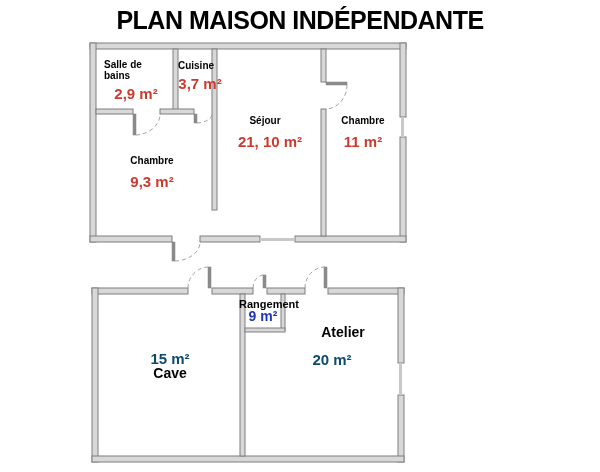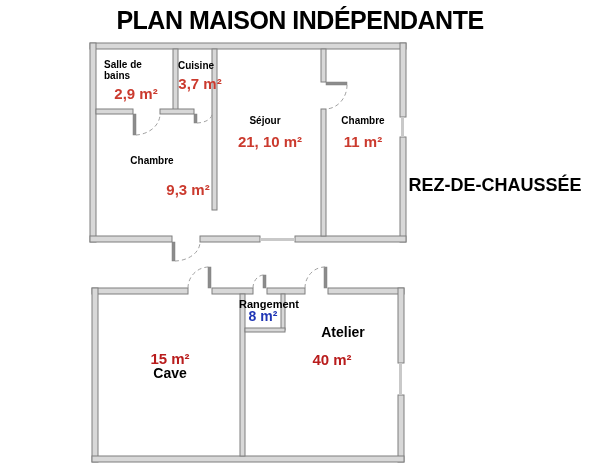--- a/index.html
+++ b/index.html
@@ -12,21 +12,21 @@
   .window{fill:#c9c9c9;stroke:none;}
   .leaf{fill:#8c8c8c;stroke:#7f7f7f;stroke-width:.5;}
   .arc{fill:none;stroke:#a0a0a0;stroke-width:1;stroke-dasharray:4 3;}
   .lbl{position:absolute;transform:translate(-50%,-50%);font-weight:bold;
        text-align:left;white-space:nowrap;color:#000;line-height:1.1;}
   .title{font-size:25px;letter-spacing:-0.5px;}
   .room-name{font-size:10px;}
   .room-name-sm{font-size:11px;}
   .room-name-lg{font-size:14px;}
   .area-red{font-size:15px;color:#cb3a2e;}
-  .area-blue{font-size:15px;color:#b91c1c;}
+  .area-blue{font-size:15px;color:#0c4a6e;}
   .area-blue-sm{font-size:14px;color:#1f35b5;}
   .floor-label{font-size:18px;}
   .wrap{white-space:normal;width:66px;}
 </style>
 </head>
 <body>
 
 <div class="stage">
 
   <svg width="600" height="472" viewBox="0 0 600 472">
@@ -101,33 +101,32 @@
 
   <div class="lbl title" style="left:300px;top:21px;">PLAN MAISON INDÉPENDANTE</div>
 
   <div class="lbl room-name wrap" style="left:137px;top:70px;">Salle de bains</div>
   <div class="lbl area-red" style="left:136px;top:94px;">2,9 m²</div>
 
   <div class="lbl room-name" style="left:196px;top:65px;">Cuisine</div>
   <div class="lbl area-red" style="left:200px;top:84px;">3,7 m²</div>
 
   <div class="lbl room-name" style="left:152px;top:160px;">Chambre</div>
-  <div class="lbl area-red" style="left:152px;top:190px;margin-left:36px;">9,3 m²</div>
+  <div class="lbl area-red" style="left:152px;top:182px;">9,3 m²</div>
 
   <div class="lbl room-name" style="left:265px;top:120px;">Séjour</div>
   <div class="lbl area-red" style="left:270px;top:142px;">21, 10 m²</div>
 
   <div class="lbl room-name" style="left:363px;top:120px;">Chambre</div>
   <div class="lbl area-red" style="left:363px;top:142px;">11 m²</div>
 
-  <div class="lbl floor-label" style="left:495px;top:186px;">REZ-DE-CHAUSSÉE</div>
 
   <div class="lbl room-name-lg" style="left:170px;top:334px;margin-top:40px;">Cave</div>
   <div class="lbl area-blue" style="left:170px;top:359px;">15 m²</div>
 
   <div class="lbl room-name-sm" style="left:269px;top:304px;">Rangement</div>
-  <div class="lbl area-blue-sm" style="left:263px;top:317px;">8 m²</div>
+  <div class="lbl area-blue-sm" style="left:263px;top:317px;">9 m²</div>
 
   <div class="lbl room-name-lg" style="left:335px;top:333px;margin-left:8px;">Atelier</div>
-  <div class="lbl area-blue" style="left:332px;top:360px;">40 m²</div>
+  <div class="lbl area-blue" style="left:332px;top:360px;">20 m²</div>
 
 
 </div>
 
 </body></html>

